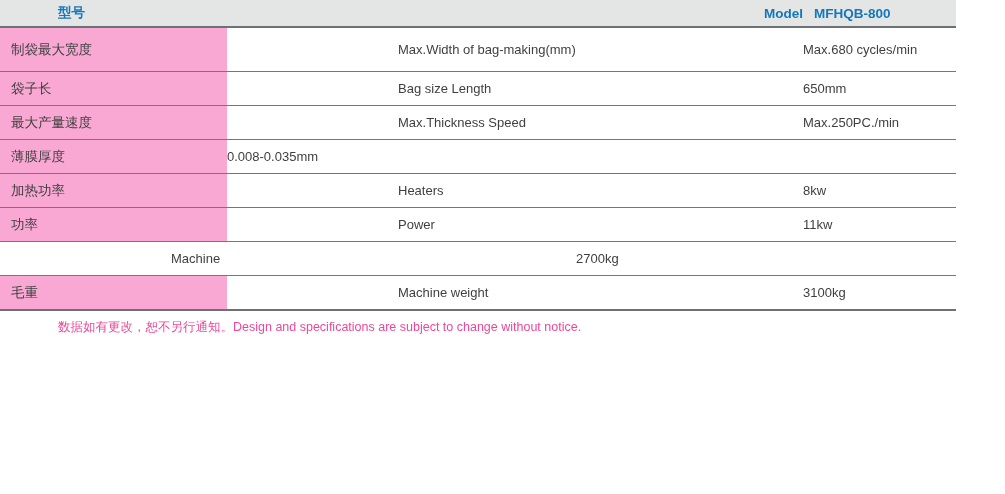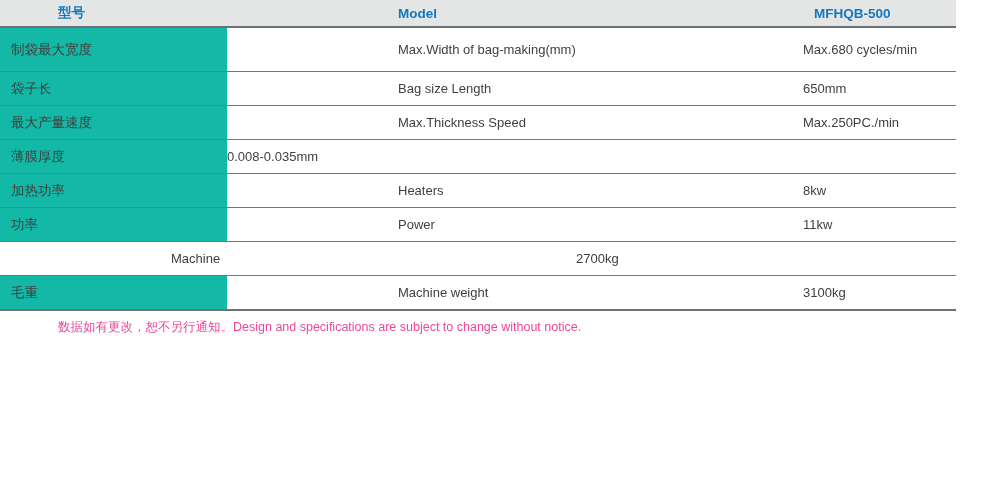--- a/index.html
+++ b/index.html
@@ -16,35 +16,35 @@
     display: flex;
     align-items: center;
     height: 26px;
     background: #e4e6e6;
     border-bottom: 2px solid #6d7173;
     color: #1477bd;
     font-weight: bold;
     font-size: 13.5px;
   }
   .col1 { width: 227px; padding-left: 58px; box-sizing: border-box; flex-shrink: 0; }
-  .col2 { width: 576px; padding-left: 171px; box-sizing: border-box; flex-shrink: 0; }
+  .col2 { width: 576px; padding-left: 171px; box-sizing: border-box; flex-shrink: 0; text-align: right; }
   .col3 { flex: 1; }
   .header-row .col3 { padding-left: 11px; }
   .row {
     display: flex;
     align-items: stretch;
     height: 33px;
     border-bottom: 1px solid #74787a;
     font-size: 13px;
     color: #3f3f3f;
   }
   .row.first { height: 43px; }
   .row.last { border-bottom-width: 2px; border-bottom-color: #6d7173; }
   .row .col1 {
-    background: #14b8a6;
+    background: #f9a8d4;
     display: flex;
     align-items: center;
     font-size: 13.5px;
     padding-left: 11px;
   }
   .row .col2, .row .col3 { display: flex; align-items: center; }
   .footnote {
     margin: 9px 0 0 58px;
     font-size: 12.5px;
     color: #ec4899;
@@ -53,21 +53,21 @@
 </style>
 </head>
 <body>
 
 <div class="page">
   <div class="spec-table">
 
     <div class="header-row">
       <div class="col1">型号</div>
       <div class="col2">Model</div>
-      <div class="col3">MFHQB-500</div>
+      <div class="col3">MFHQB-800</div>
     </div>
 
     <div class="row first">
       <div class="col1">制袋最大宽度</div>
       <div class="col2">Max.Width of bag-making(mm)</div>
       <div class="col3">Max.680 cycles/min</div>
     </div>
 
     <div class="row">
       <div class="col1">袋子长</div>

